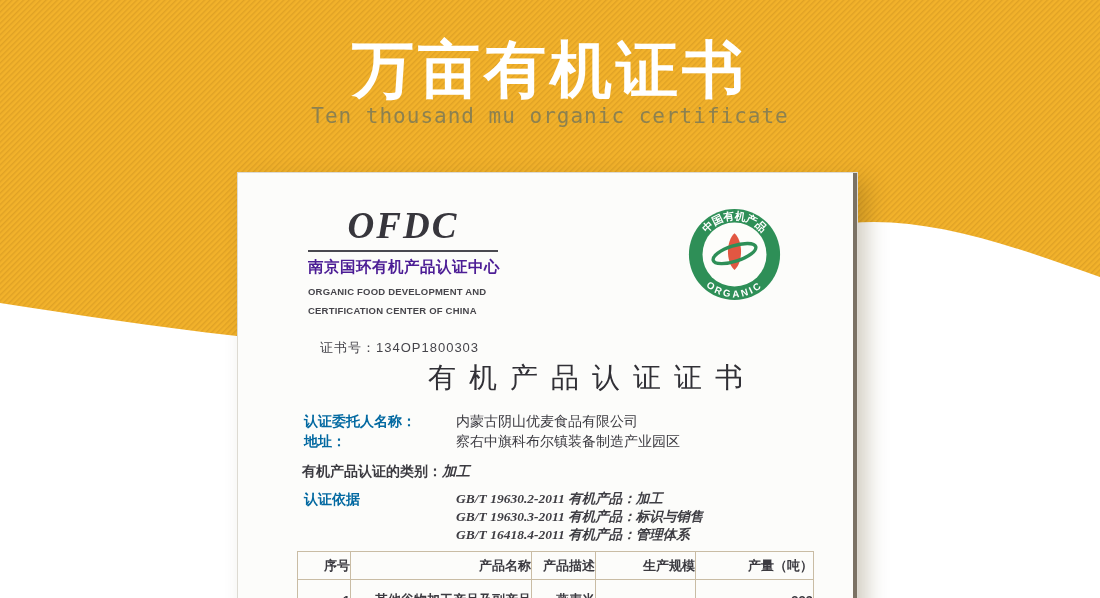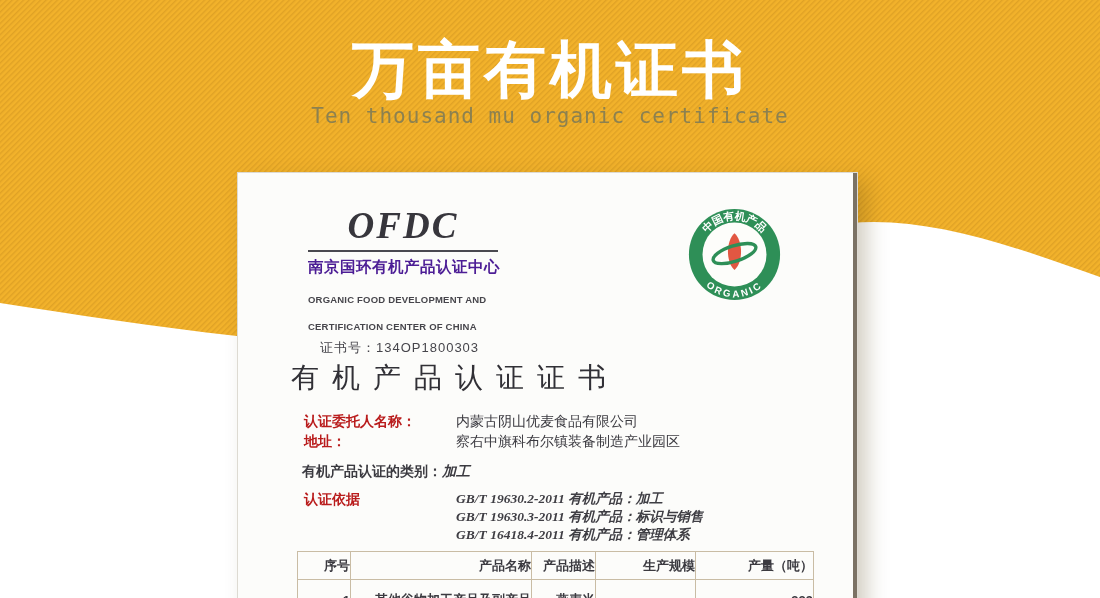--- a/index.html
+++ b/index.html
@@ -31,32 +31,32 @@
   .abs{position:absolute;}
   
   .ofdc-block{left:70px;top:34px;width:190px;}
   .ofdc-wordmark{
     text-align:center;font-family:"Liberation Serif","DejaVu Serif",serif;
     font-style:italic;font-weight:700;font-size:37px;line-height:1;
     letter-spacing:2px;color:#37363c;
   }
   .ofdc-rule{height:2px;background:#4a4950;margin-top:6px;}
   .ofdc-cn{margin-top:5px;font-size:15.5px;font-weight:700;letter-spacing:0.5px;white-space:nowrap;color:#4c1d95;}
-  .ofdc-en{margin-top:16px;font-size:9.5px;font-weight:700;letter-spacing:0.2px;white-space:nowrap;color:#46454b;}
+  .ofdc-en{margin-top:8px;font-size:9.5px;font-weight:700;letter-spacing:0.2px;white-space:nowrap;color:#46454b;}
   
   .organic-logo{left:448px;top:33px;width:97px;height:97px;}
   
   .cert-no{left:82px;top:166px;font-size:13px;letter-spacing:1px;color:#46454b;}
   .cert-title{
-    left:40px;top:186px;width:615px;
+    left:40px;top:186px;width:615px;text-align:center;
     font-family:"Liberation Serif","DejaVu Serif",serif;
     font-size:28px;font-weight:500;letter-spacing:13px;text-indent:13px;color:#313036;
   }
   
-  .field-label{font-weight:700;font-size:14px;color:#b91c1c;}
+  .field-label{font-weight:700;font-size:14px;color:#0369a1;}
   .field-value{font-weight:400;font-size:14px;color:#3b3a40;}
   .lbl-applicant{left:66px;top:240px;}
   .val-applicant{left:218px;top:240px;}
   .lbl-address{left:66px;top:260px;}
   .val-address{left:218px;top:260px;}
   .cat-line{left:64px;top:290px;font-size:14px;font-weight:700;color:#3b3a40;}
   .cat-value{font-family:Liberation Mono, monospace;font-style:italic;font-weight:600;}
   .lbl-basis{left:66px;top:318px;}
   .basis-list{left:218px;top:317px;line-height:18px;}
   .basis-item{

